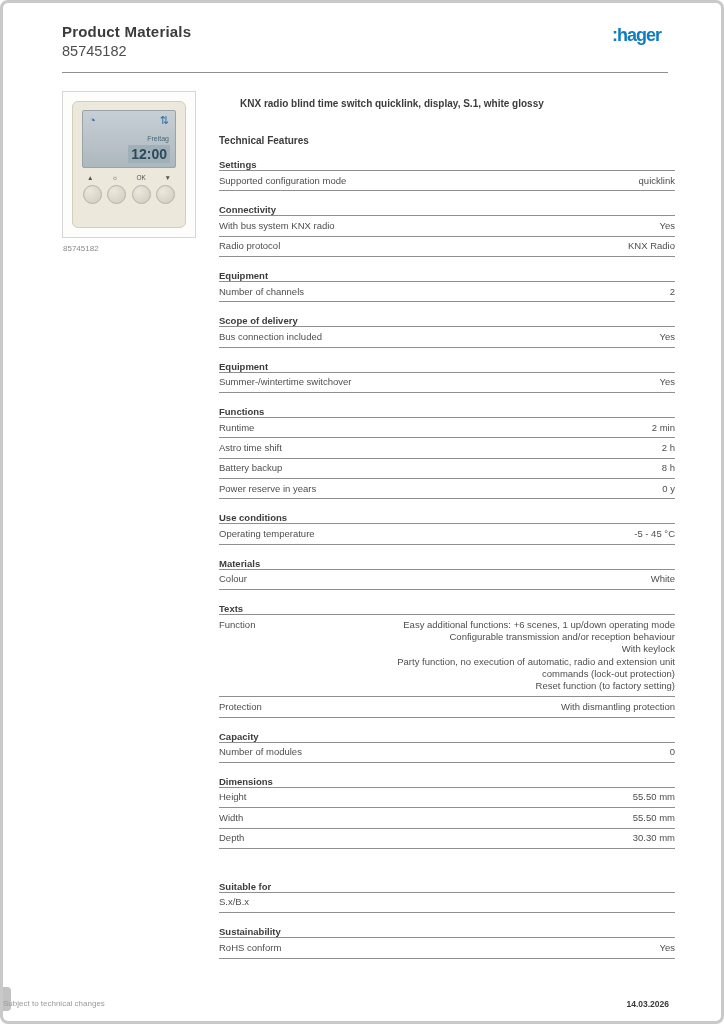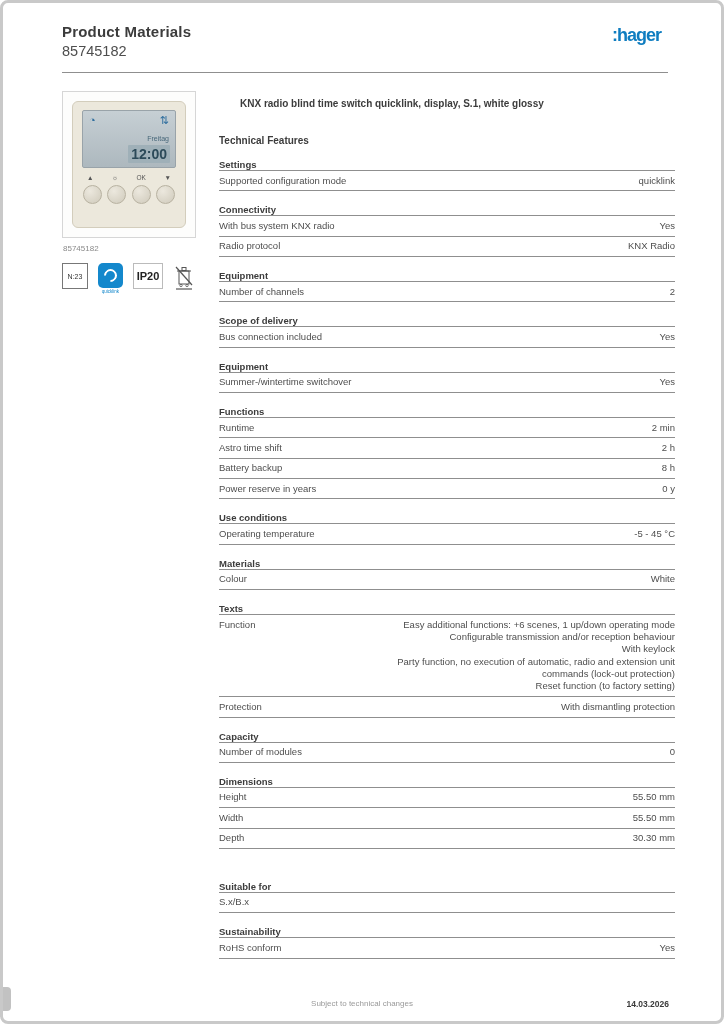--- a/index.html
+++ b/index.html
@@ -58,21 +58,21 @@
   .section { margin-top:13px; }
   .section.extra-gap { margin-top:32px; }
   .section-title { font-size:9.5px; font-weight:bold; color:#3c3c3c; 
                    border-bottom:1px solid #8f8f8f; }
   .row { display:flex; justify-content:flex-end; gap:14px; padding:3.5px 0;
          border-bottom:1px solid #8f8f8f; font-size:9.5px; color:#4e4e4e; line-height:1.3; }
   .row .label { flex:0 0 auto; }
   .row .value { flex:1 1 auto; text-align:right; white-space:pre-line; }
 
   
-  .footer-note { position:absolute; bottom:13px; left:0; right:0; text-align:center;
+  .footer-note { position:absolute; bottom:13px; left:0; right:0; 
                  font-size:8px; color:#9a9a9a; }
   .footer-date { position:absolute; bottom:12px; right:52px; font-size:8.5px; font-weight:bold; color:#3a3a3a; }
   .edge-mark { position:absolute; left:0; bottom:10px; width:8px; height:24px; background:#c2c2c2;
                border-radius:0 4px 4px 0; }
 </style>
 </head>
 <body>
 
 <div class="page">
 
@@ -102,39 +102,20 @@
       <div class="btns">
           <span class="btn"></span>
           <span class="btn"></span>
           <span class="btn"></span>
           <span class="btn"></span>
         </div>
     </div>
   </div>
   <div class="photo-caption">85745182</div>
 
-  <div class="pictos">
-    <div class="picto-box">
-      <span>N:23</span>
-    </div>
-    <div class="ql-wrap">
-      <div class="ql-square"></div>
-      <div class="ql-caption">quicklink</div>
-    </div>
-    <div class="ip20">IP20</div>
-    <svg class="weee" viewBox="0 0 22 28">
-      <rect x="6" y="8" width="10" height="13" fill="none" stroke="#555" stroke-width="1"></rect>
-      <line x1="4" y1="8" x2="18" y2="8" stroke="#555" stroke-width="1"></line>
-      <rect x="9" y="4.5" width="4" height="3" fill="none" stroke="#555" stroke-width="1"></rect>
-      <circle cx="8" cy="22.5" r="1.2" fill="none" stroke="#555" stroke-width="0.8"></circle>
-      <circle cx="14" cy="22.5" r="1.2" fill="none" stroke="#555" stroke-width="0.8"></circle>
-      <line x1="3" y1="4" x2="19" y2="22" stroke="#555" stroke-width="1.2"></line>
-      <line x1="3" y1="26" x2="19" y2="26" stroke="#555" stroke-width="1.2"></line>
-    </svg>
-  </div>
 
   <div class="main">
     <div class="product-title">KNX radio blind time switch quicklink, display, S.1, white glossy</div>
     <div class="tf-title">Technical Features</div>
     <div class="sections">
   <div class="section">
     <div class="section-title">Settings</div>
     <div>
             <div class="row">
               <span class="label">Supported configuration mode</span>

